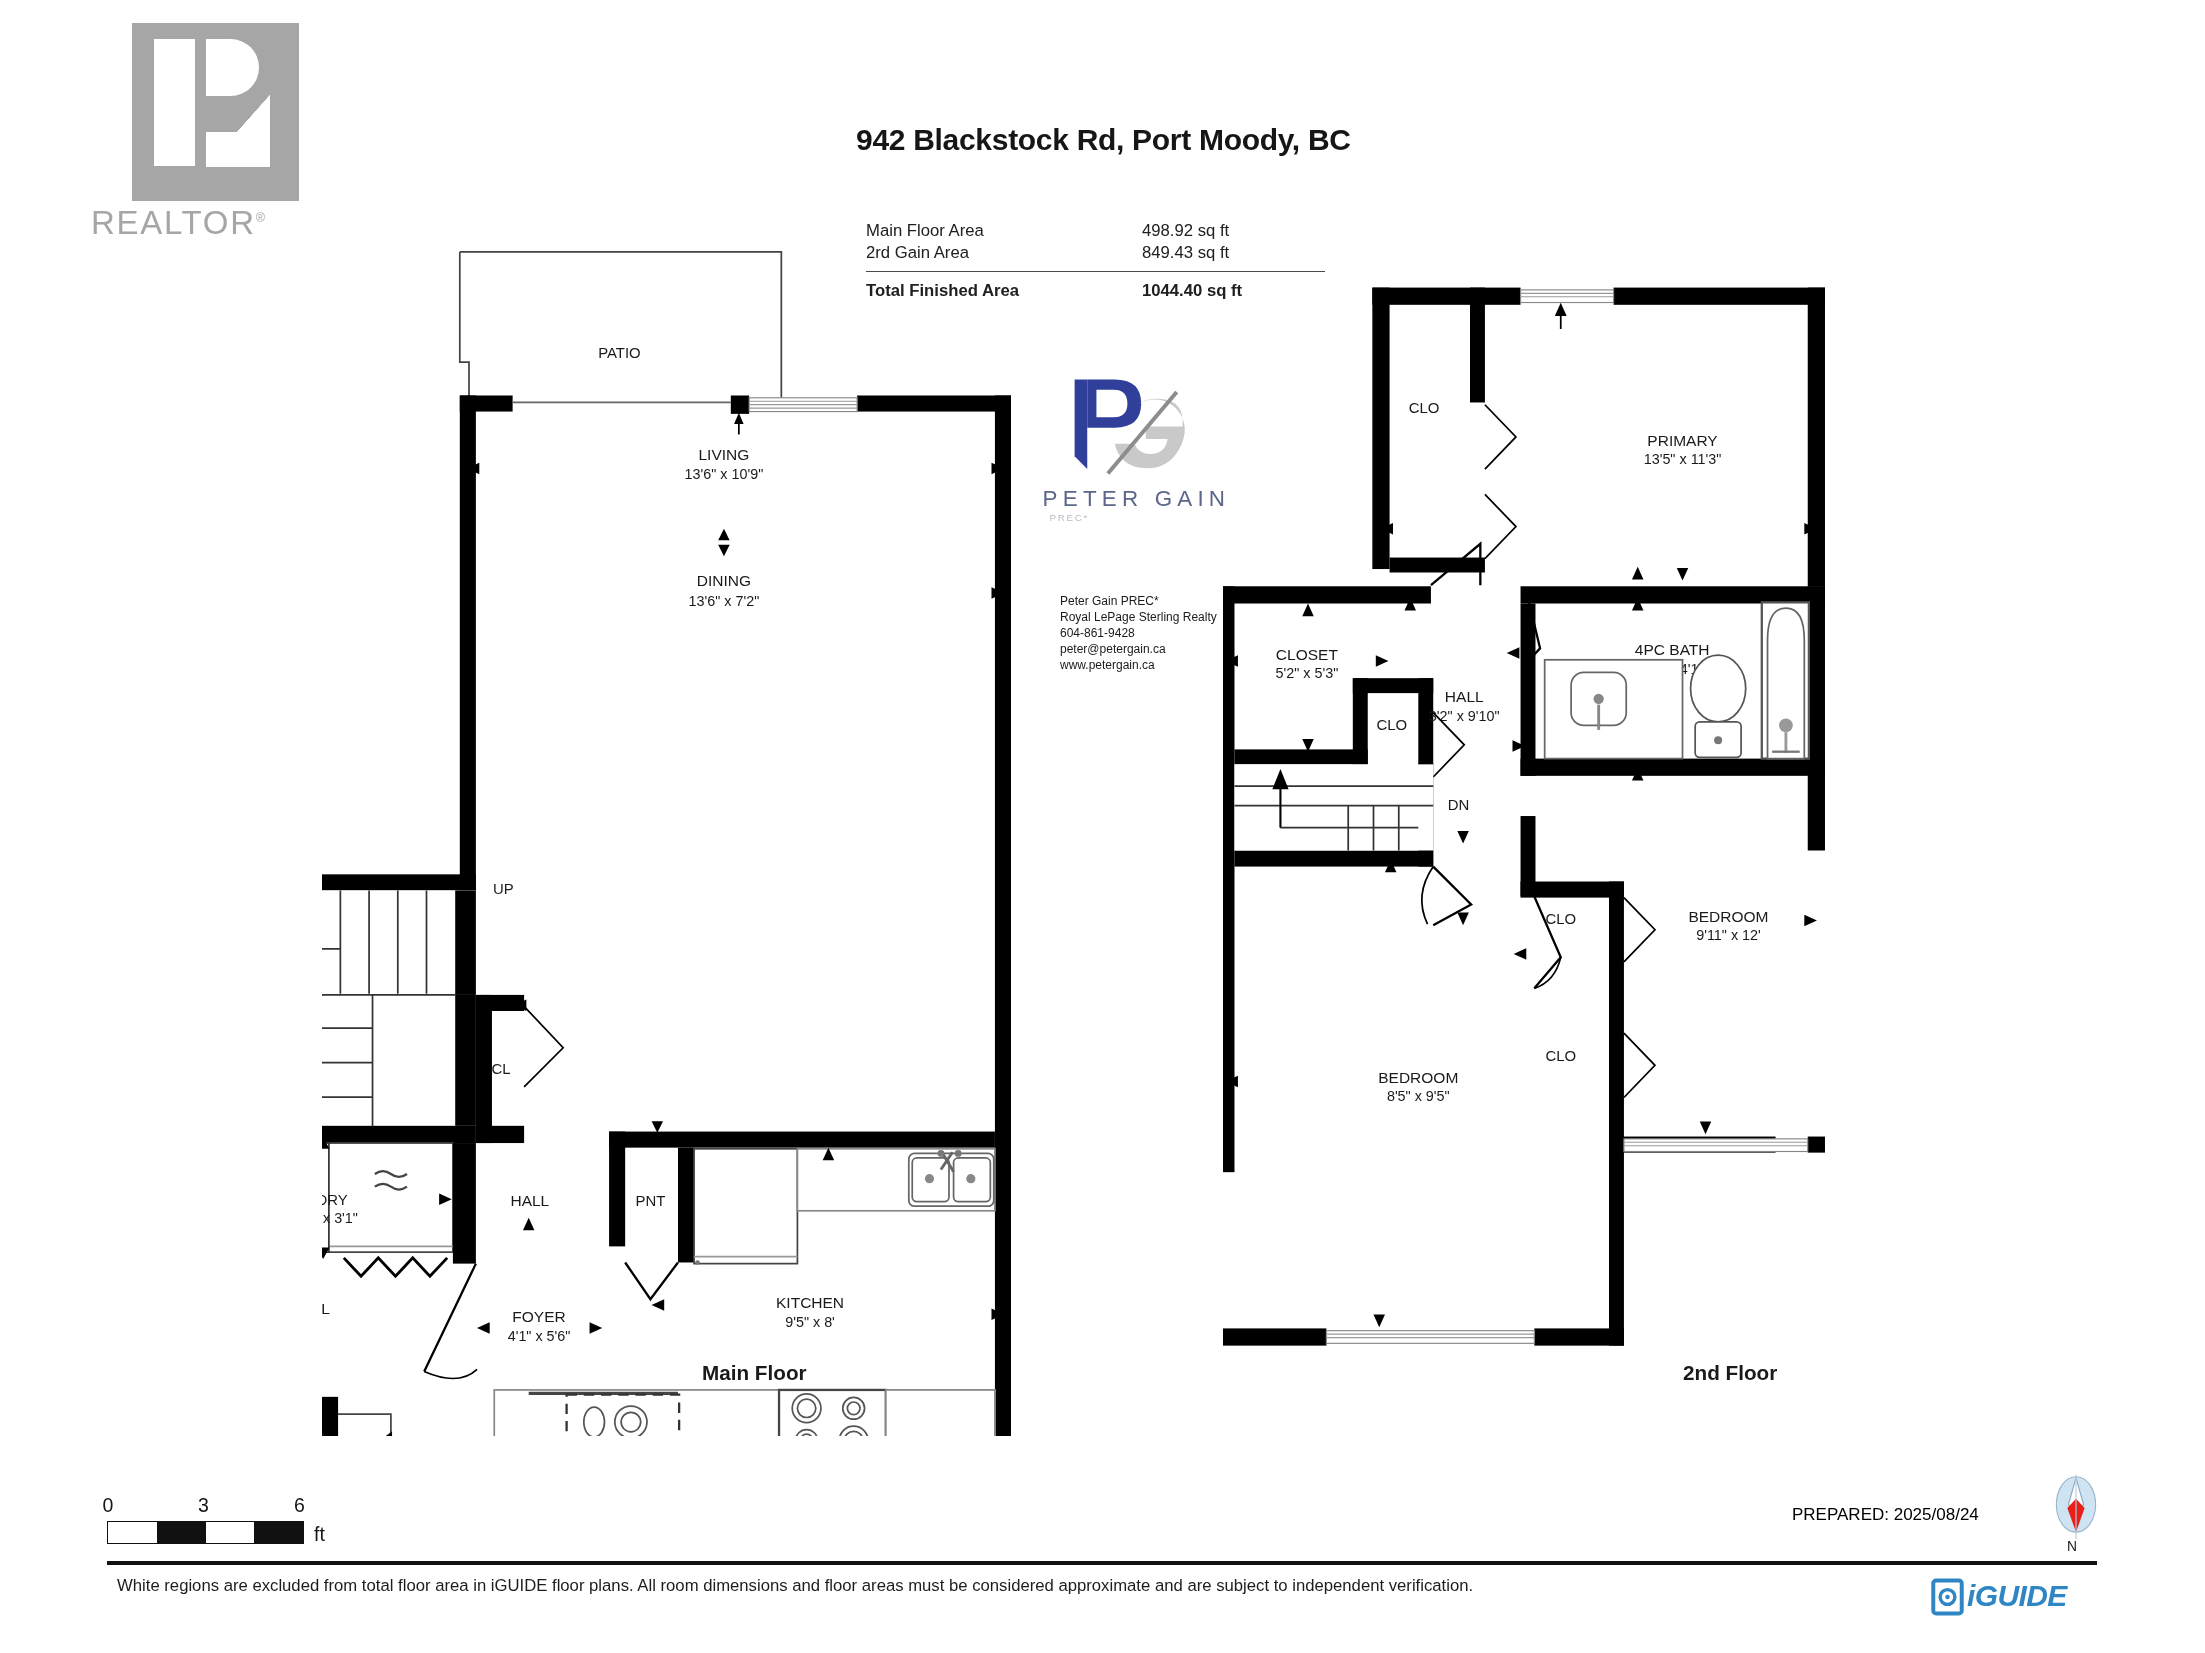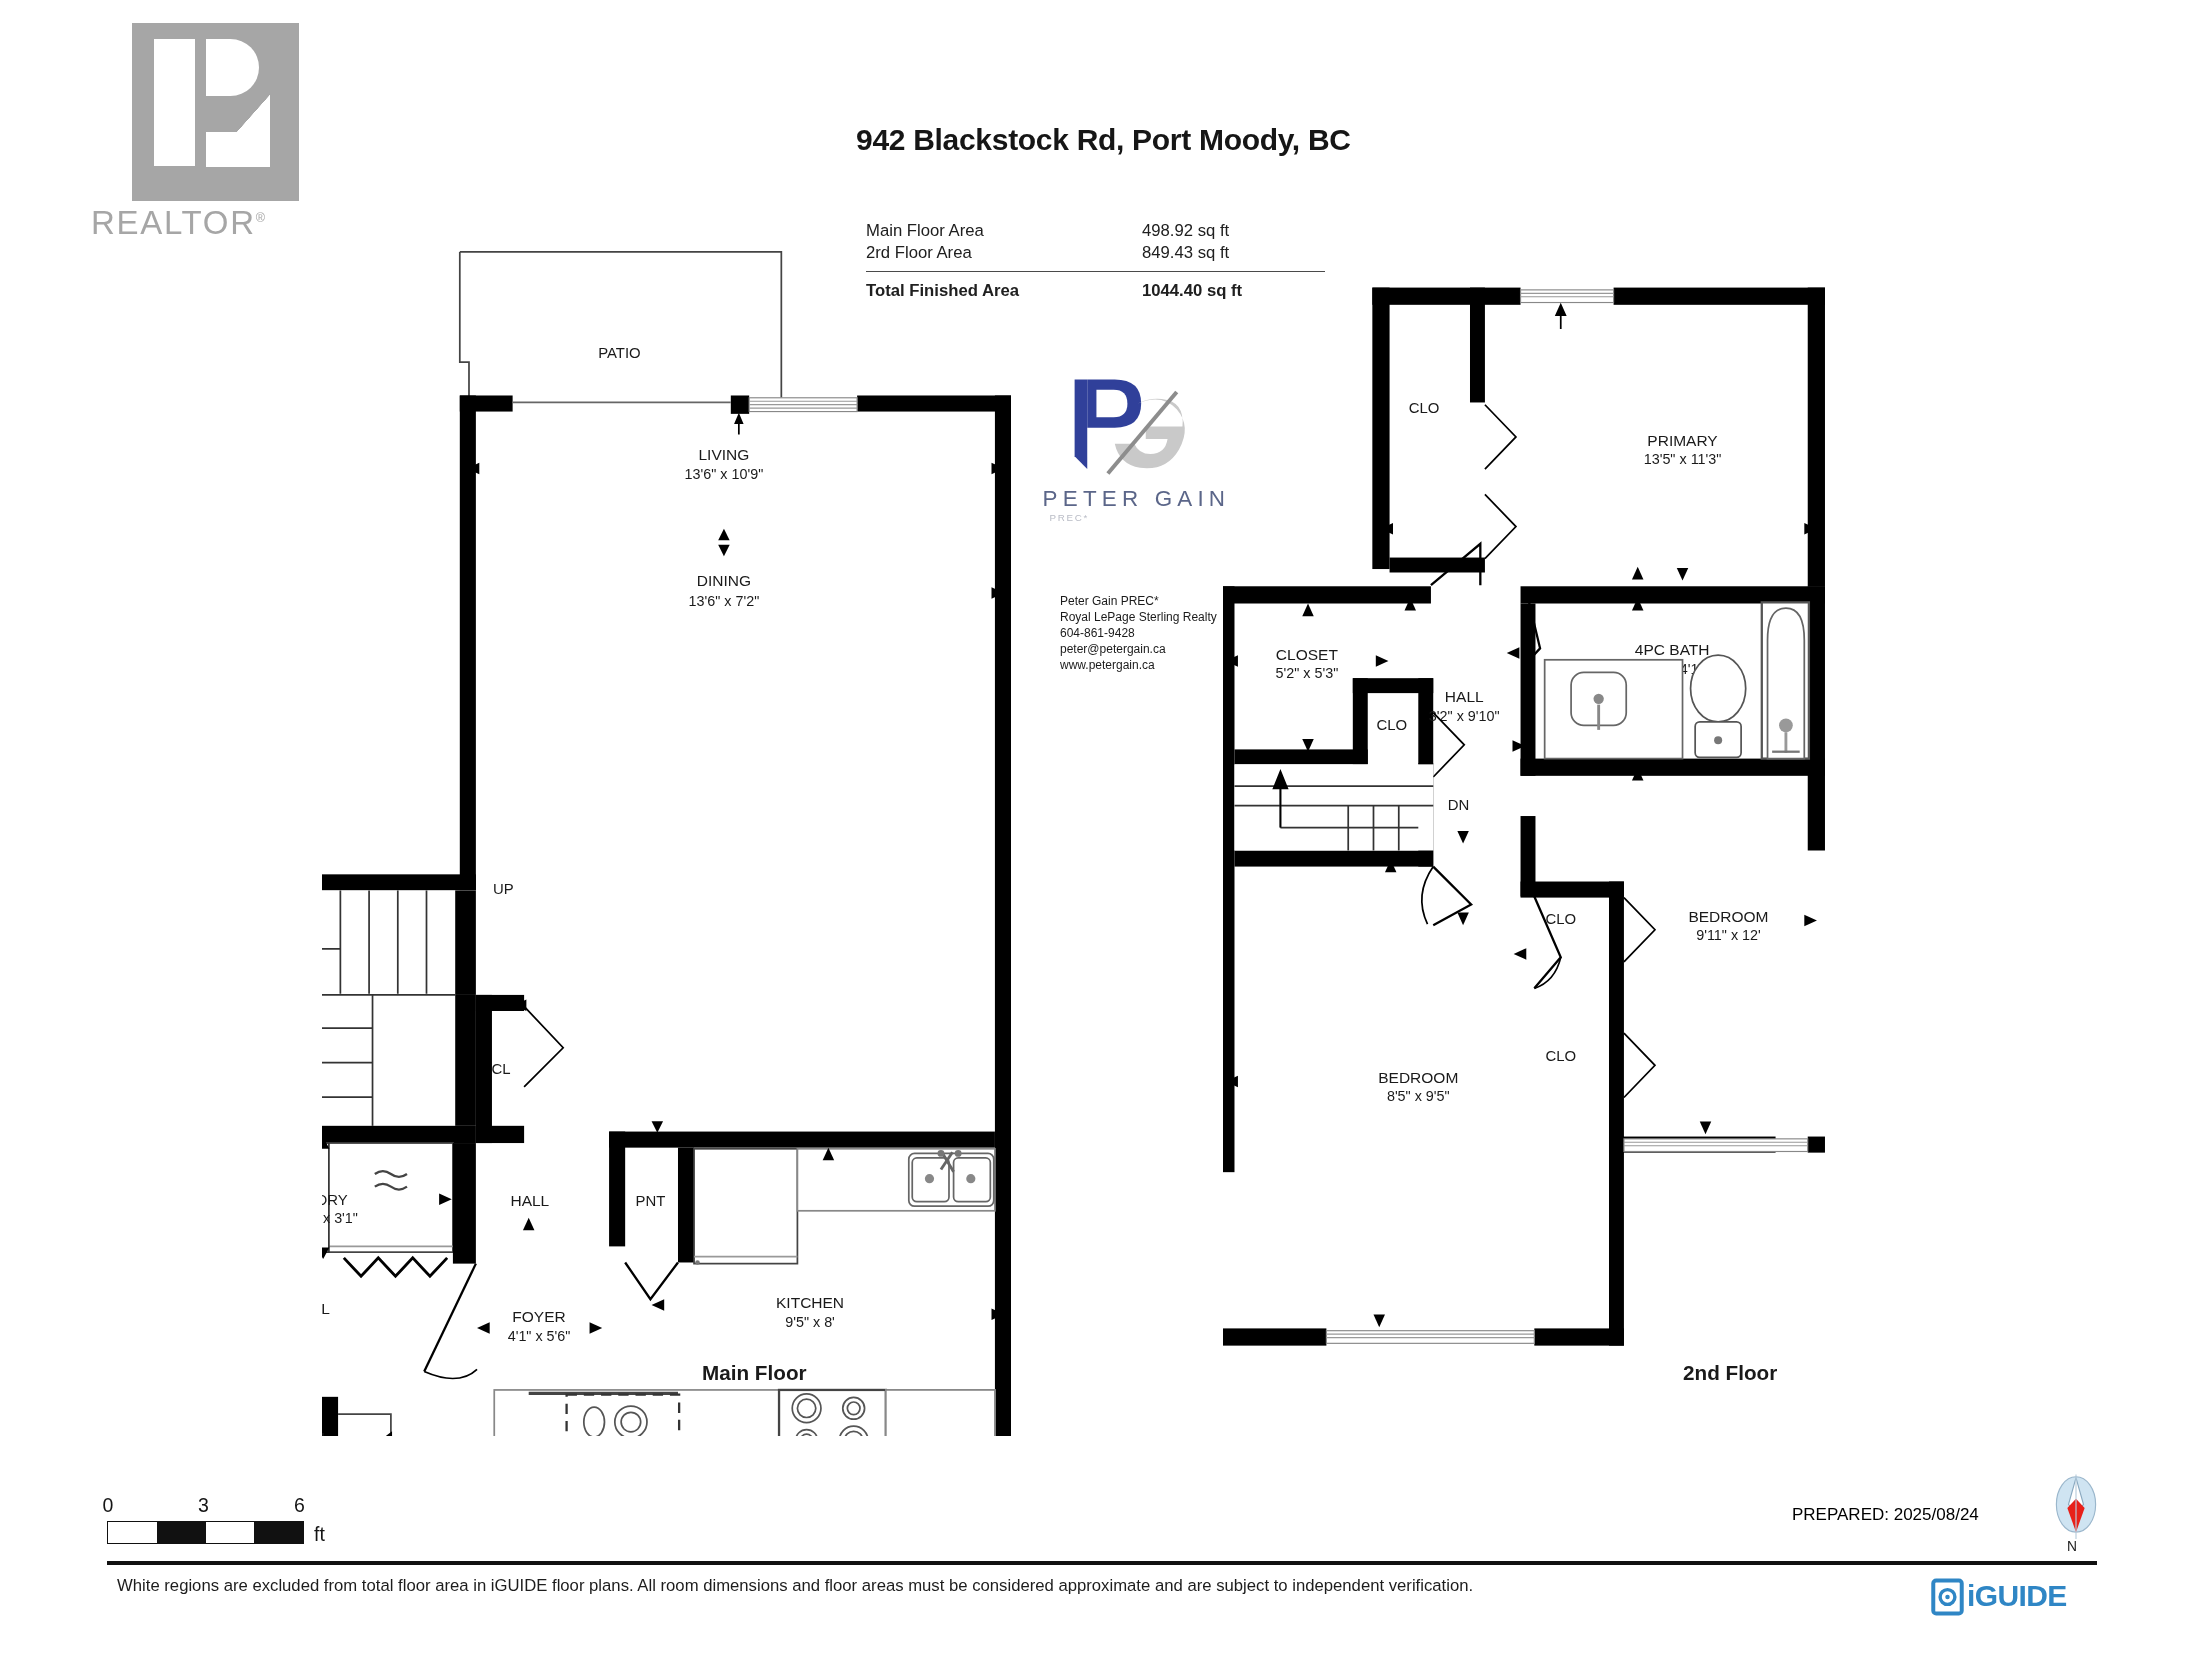--- a/index.html
+++ b/index.html
@@ -63,21 +63,21 @@
   #prepared{left:1792px;top:1505px;font-size:17px;color:#000000;}
 
   #compass{left:2050px;top:1471px;width:52px;height:75px;}
   #compass-n{position:absolute;left:2067px;top:1539px;font-size:13.8px;color:#222;}
 
   #footer-rule{left:107px;top:1561px;width:1990px;height:4px;background:#111;}
   #disclaimer{left:117px;top:1576px;width:1723px;font-size:16.7px;color:#1d1d1d;}
 
   #iguide{left:1931px;top:1578px;width:172px;height:41px;}
   #iguide-text{position:absolute;left:36px;top:1.1px;font-size:30px;font-weight:bold;
-        color:#2f86c5;letter-spacing:-0.6px;}
+        color:#2f86c5;letter-spacing:-0.6px;font-style:italic;}
 
   svg{display:block;}
   text{font-family:"Liberation Sans",sans-serif;}
 </style>
 </head>
 <body>
 
 <div class="abs" id="realtor-logo">
   <div id="realtor-mark">
     <div class="bar b1"></div>
@@ -89,21 +89,21 @@
 </div>
 
 <div class="abs" id="title">942 Blackstock Rd, Port Moody, BC</div>
 
 <div class="abs" id="area-table">
   <div class="row">
     <div class="lbl">Main Floor Area</div>
     <div class="val">498.92 sq ft</div>
   </div>
   <div class="row">
-    <div class="lbl">2rd Floor Area</div>
+    <div class="lbl">2rd Gain Area</div>
     <div class="val">849.43 sq ft</div>
   </div>
   <div class="rule"></div>
   <div class="row tot">
     <div class="lbl">Total Finished Area</div>
     <div class="val">1044.40 sq ft</div>
   </div>
 </div>
 
 <div class="abs" id="agent-logo">

